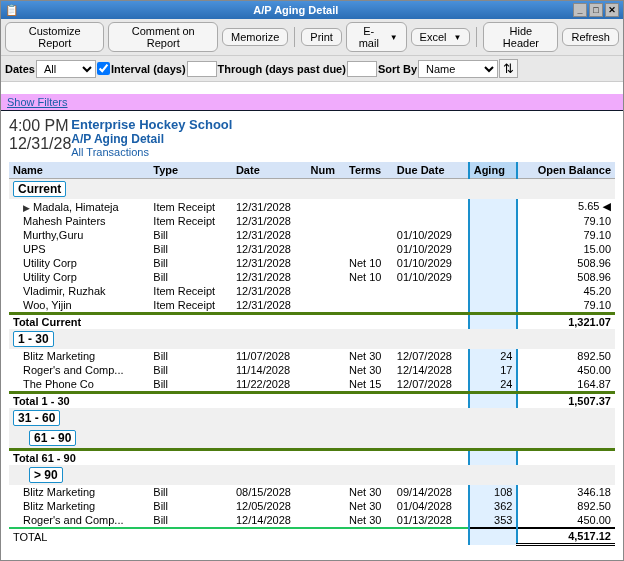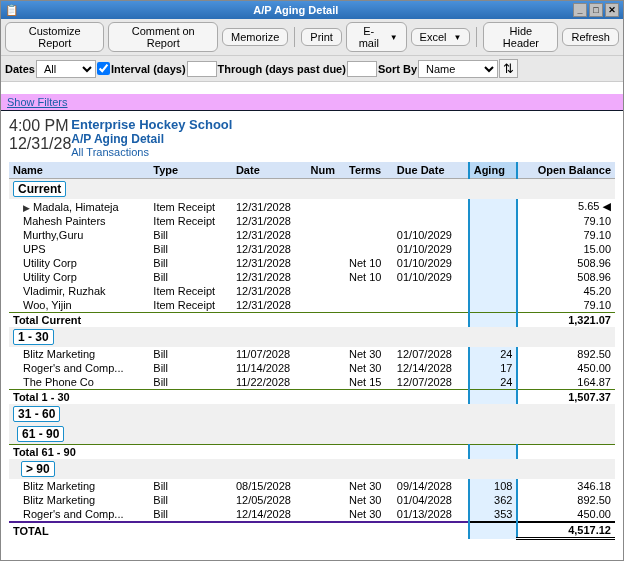--- a/index.html
+++ b/index.html
@@ -141,21 +141,21 @@
       font-weight: bold;
     }
     th.right { text-align: right; }
     td { padding: 1px 4px; }
     td.right { text-align: right; }
     tr.section-header td {
       background: #f0f0f0;
       font-weight: bold;
     }
     tr.total-row td {
-      border-top: 1px solid #4d7c0f;
+      border-top: 3px solid #4d7c0f;
       font-weight: bold;
       margin-left: 28px;
     }
     tr.grand-total td {
       border-top: 2px solid #000;
       font-weight: bold;
     }
     .aging-col-highlight {
       background: #e0f0ff;
       border-left: 2px solid #1a8fcc;
@@ -386,31 +386,31 @@
       <td colspan="6"><b>Total 1 - 30</b></td>
       <td class="right aging-col-highlight"></td>
       <td class="right">1,507.37</td>
     </tr>
           <tr class="section-header">
     <td colspan="8" style="padding: 2px 4px;">
       <span class="badge">31 - 60</span>
     </td>
   </tr>
           <tr class="section-header">
-    <td colspan="8" style="padding: 2px 8px; margin-top: 16px;">
+    <td colspan="8" style="padding: 2px 20px; margin-top: 16px;">
       <span class="badge">61 - 90</span>
     </td>
   </tr>
           <tr class="total-row">
       <td colspan="6"><b>Total 61 - 90</b></td>
       <td class="right aging-col-highlight"></td>
       <td class="right"></td>
     </tr>
           <tr class="section-header">
-    <td colspan="8" style="padding: 2px 12px; text-decoration: underline;">
+    <td colspan="8" style="padding: 2px 20px; text-decoration: underline;">
       <span class="badge">&gt; 90</span>
     </td>
   </tr>
           <tr>
       <td class="indent">Blitz Marketing</td>
       <td>Bill</td>
       <td>08/15/2028</td>
       <td></td>
       <td>Net 30</td>
       <td>09/14/2028</td>
@@ -431,20 +431,20 @@
       <td class="indent">Roger's and Comp...</td>
       <td>Bill</td>
       <td>12/14/2028</td>
       <td></td>
       <td>Net 30</td>
       <td>01/13/2028</td>
       <td class="right aging-col-highlight">353</td>
       <td class="right">450.00</td>
     </tr>
           <tr class="grand-total">
-  <td colspan="6" style="border-top: 2px solid #4c1d95; font-weight:bold;margin-top:17px;">TOTAL</td>
+  <td colspan="6" style="border-top: 2px solid #22c55e; font-weight:normal;margin-top:17px;">TOTAL</td>
   <td class="right aging-col-highlight" style="border-top: 2px solid #000;"></td>
   <td class="right" style="border-top: 2px solid #000; border-bottom: 3px double #000; font-weight:bold;">4,517.12</td>
 </tr>
         </tbody>
     </table>
   </div>
 </div>
 
 </body></html>

